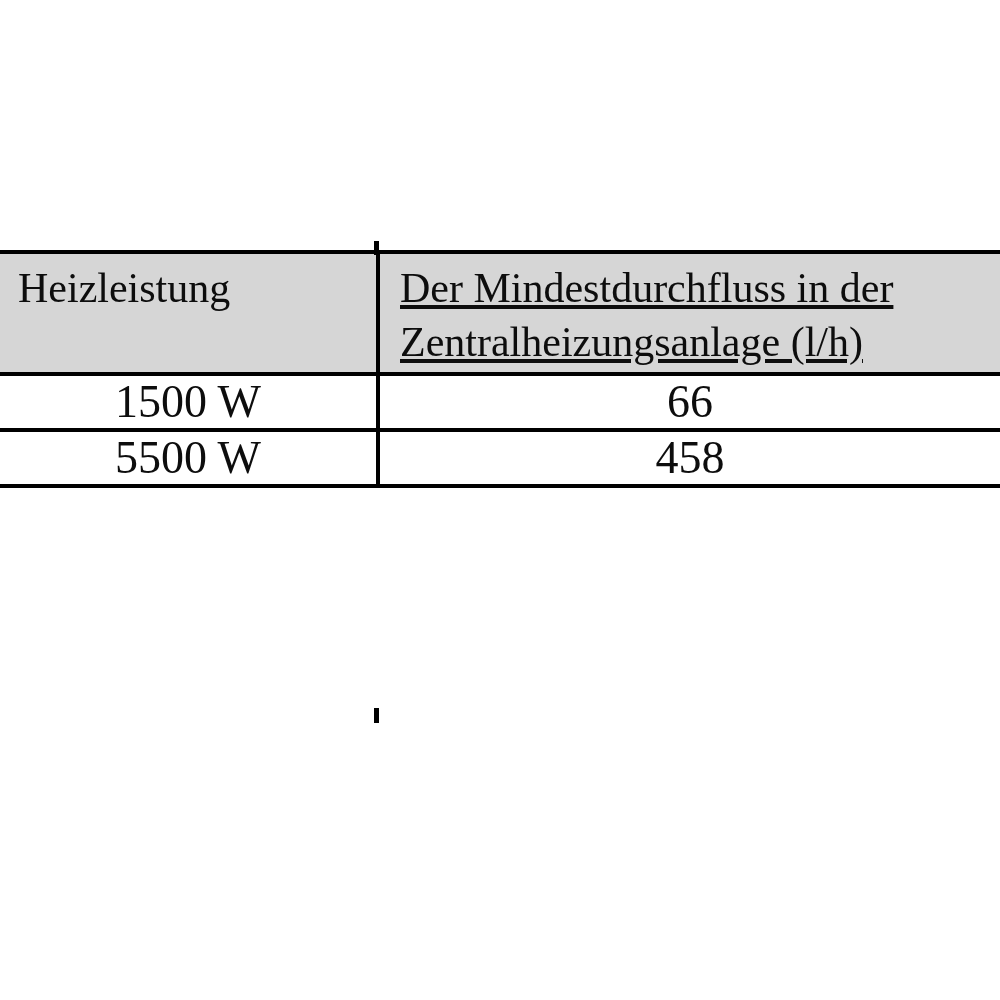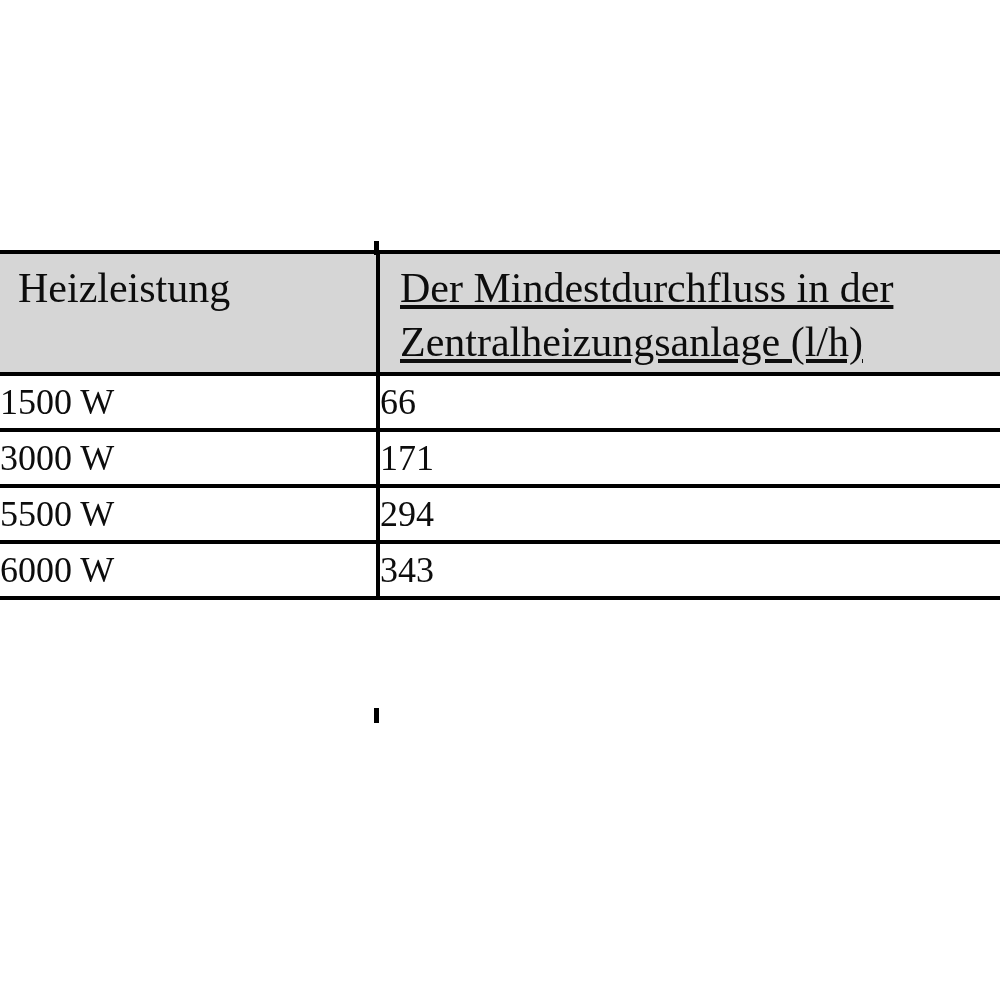--- a/index.html
+++ b/index.html
@@ -44,21 +44,22 @@
     font-weight: normal;
     font-size: 42px;
     line-height: 1.28;
     padding-top: 8px;
   }
   tr.header-row th.col1 { padding-left: 18px; }
   tr.header-row th.col2 { padding-left: 20px; padding-right: 14px; text-decoration: underline; }
 
   tr.data-row td {
     height: 52px;
-    font-size: 36px;
+    font-size: 46px;
+    text-align: center;
     vertical-align: middle;
     line-height: 1;
   }
 
   .divider-tick {
     position: absolute;
     left: 374px;
     width: 5px;
     background: #000000;
   }
@@ -78,30 +79,22 @@
     <tbody>
         <tr class="header-row">
       <th class="col1">Heizleistung</th>
       <th class="col2">Der Mindestdurchfluss in der Zentralheizungsanlage (l/h)</th>
     </tr>
     <tr class="data-row">
       <td class="col1">1500 W</td>
       <td class="col2">66</td>
     </tr>
     <tr class="data-row">
-      <td class="col1">3000 W</td>
-      <td class="col2">171</td>
-    </tr>
-    <tr class="data-row">
       <td class="col1">5500 W</td>
-      <td class="col2">294</td>
-    </tr>
-    <tr class="data-row">
-      <td class="col1">6000 W</td>
-      <td class="col2">343</td>
+      <td class="col2">458</td>
     </tr>
   </tbody>
     </table>
 
   <div class="divider-tick top"></div>
   <div class="divider-tick bottom"></div>
 
 </div>
 
 </body></html>

